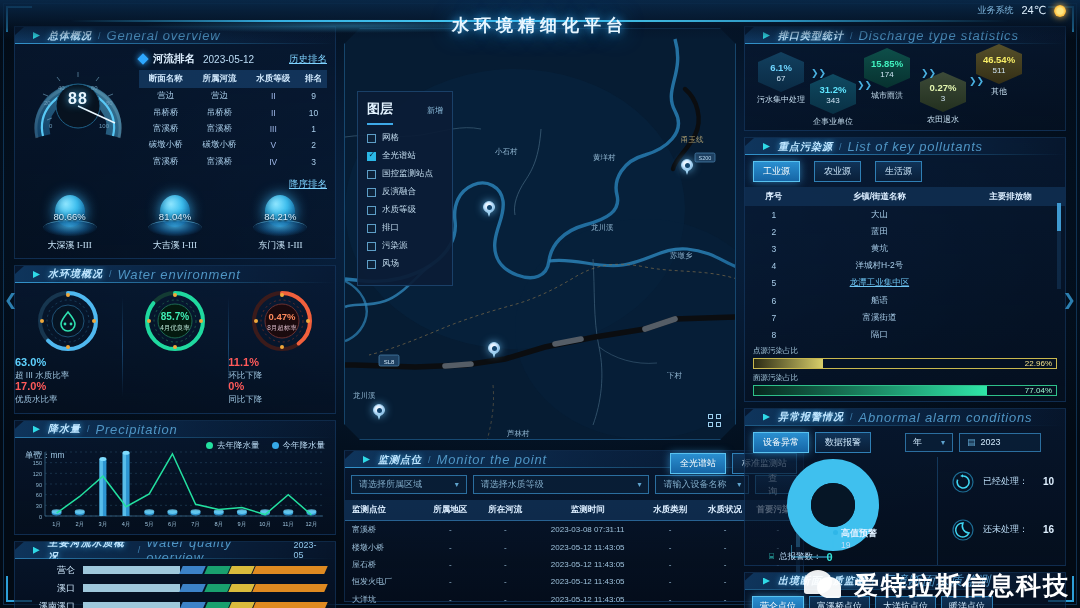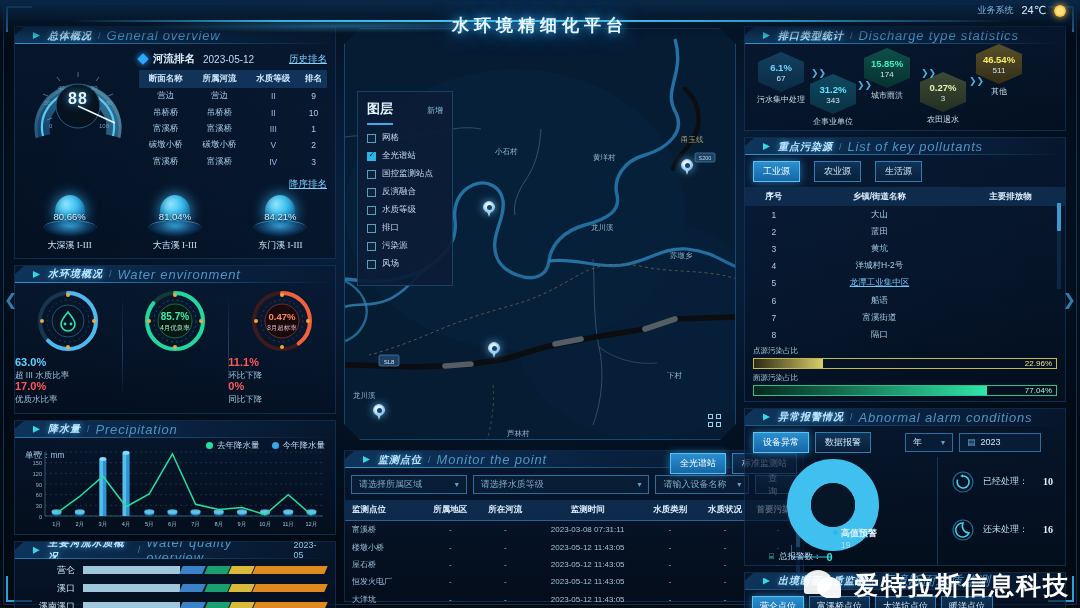--- a/index.html
+++ b/index.html
@@ -253,21 +253,21 @@
   .prog-fill { height:100%; }
   .prog-val { position:absolute; right:4px; font-size:8px; }
   .p-y { border-color:#c9b84e; } .p-y .prog-val { color:#f2e08a; }
   .p-g { border-color:#2ec08a; } .p-g .prog-val { color:#9ff5cf; }
 
   
   .alarm-ctl { display:flex; align-items:center; gap:6px; padding:6px 24px 4px 8px; }
   .alarm-ctl .spacer { flex:1; }
   .alarm-body { display:flex; height:108px; }
   .alarm-left { flex:1; position:relative; }
-  .alarm-right { width:128px; position:relative; border-left:1px solid rgba(40,110,170,.4);font-family:Liberation Serif, serif; }
+  .alarm-right { width:128px; position:relative; border-left:1px solid rgba(40,110,170,.4); }
   .donut-note { position:absolute; left:88px; top:70px; font-size:8.5px; }
   .donut-note b { color:#dff0ff; font-size:9px; }
   .donut-note i { display:inline-block; width:5px; height:5px; border-radius:50%; background:#2fb6e8; margin-right:3px; vertical-align:1px;}
   .donut-note .n { color:#bcdcf5; font-size:8.5px; }
   .alarm-total { position:absolute; left:24px; bottom:2px; display:flex; align-items:center; gap:5px; font-size:8.5px; color:#bcdcf5; }
   .alarm-total b { color:#35e0d2; font-size:11px; }
   .ar-row { display:flex; align-items:center; gap:9px; padding:14px 0 0 14px; font-size:9px; color:#bcdcf5; }
   .ar-row b { color:#dff0ff; margin-left:6px; font-size:10px; }
 
   

